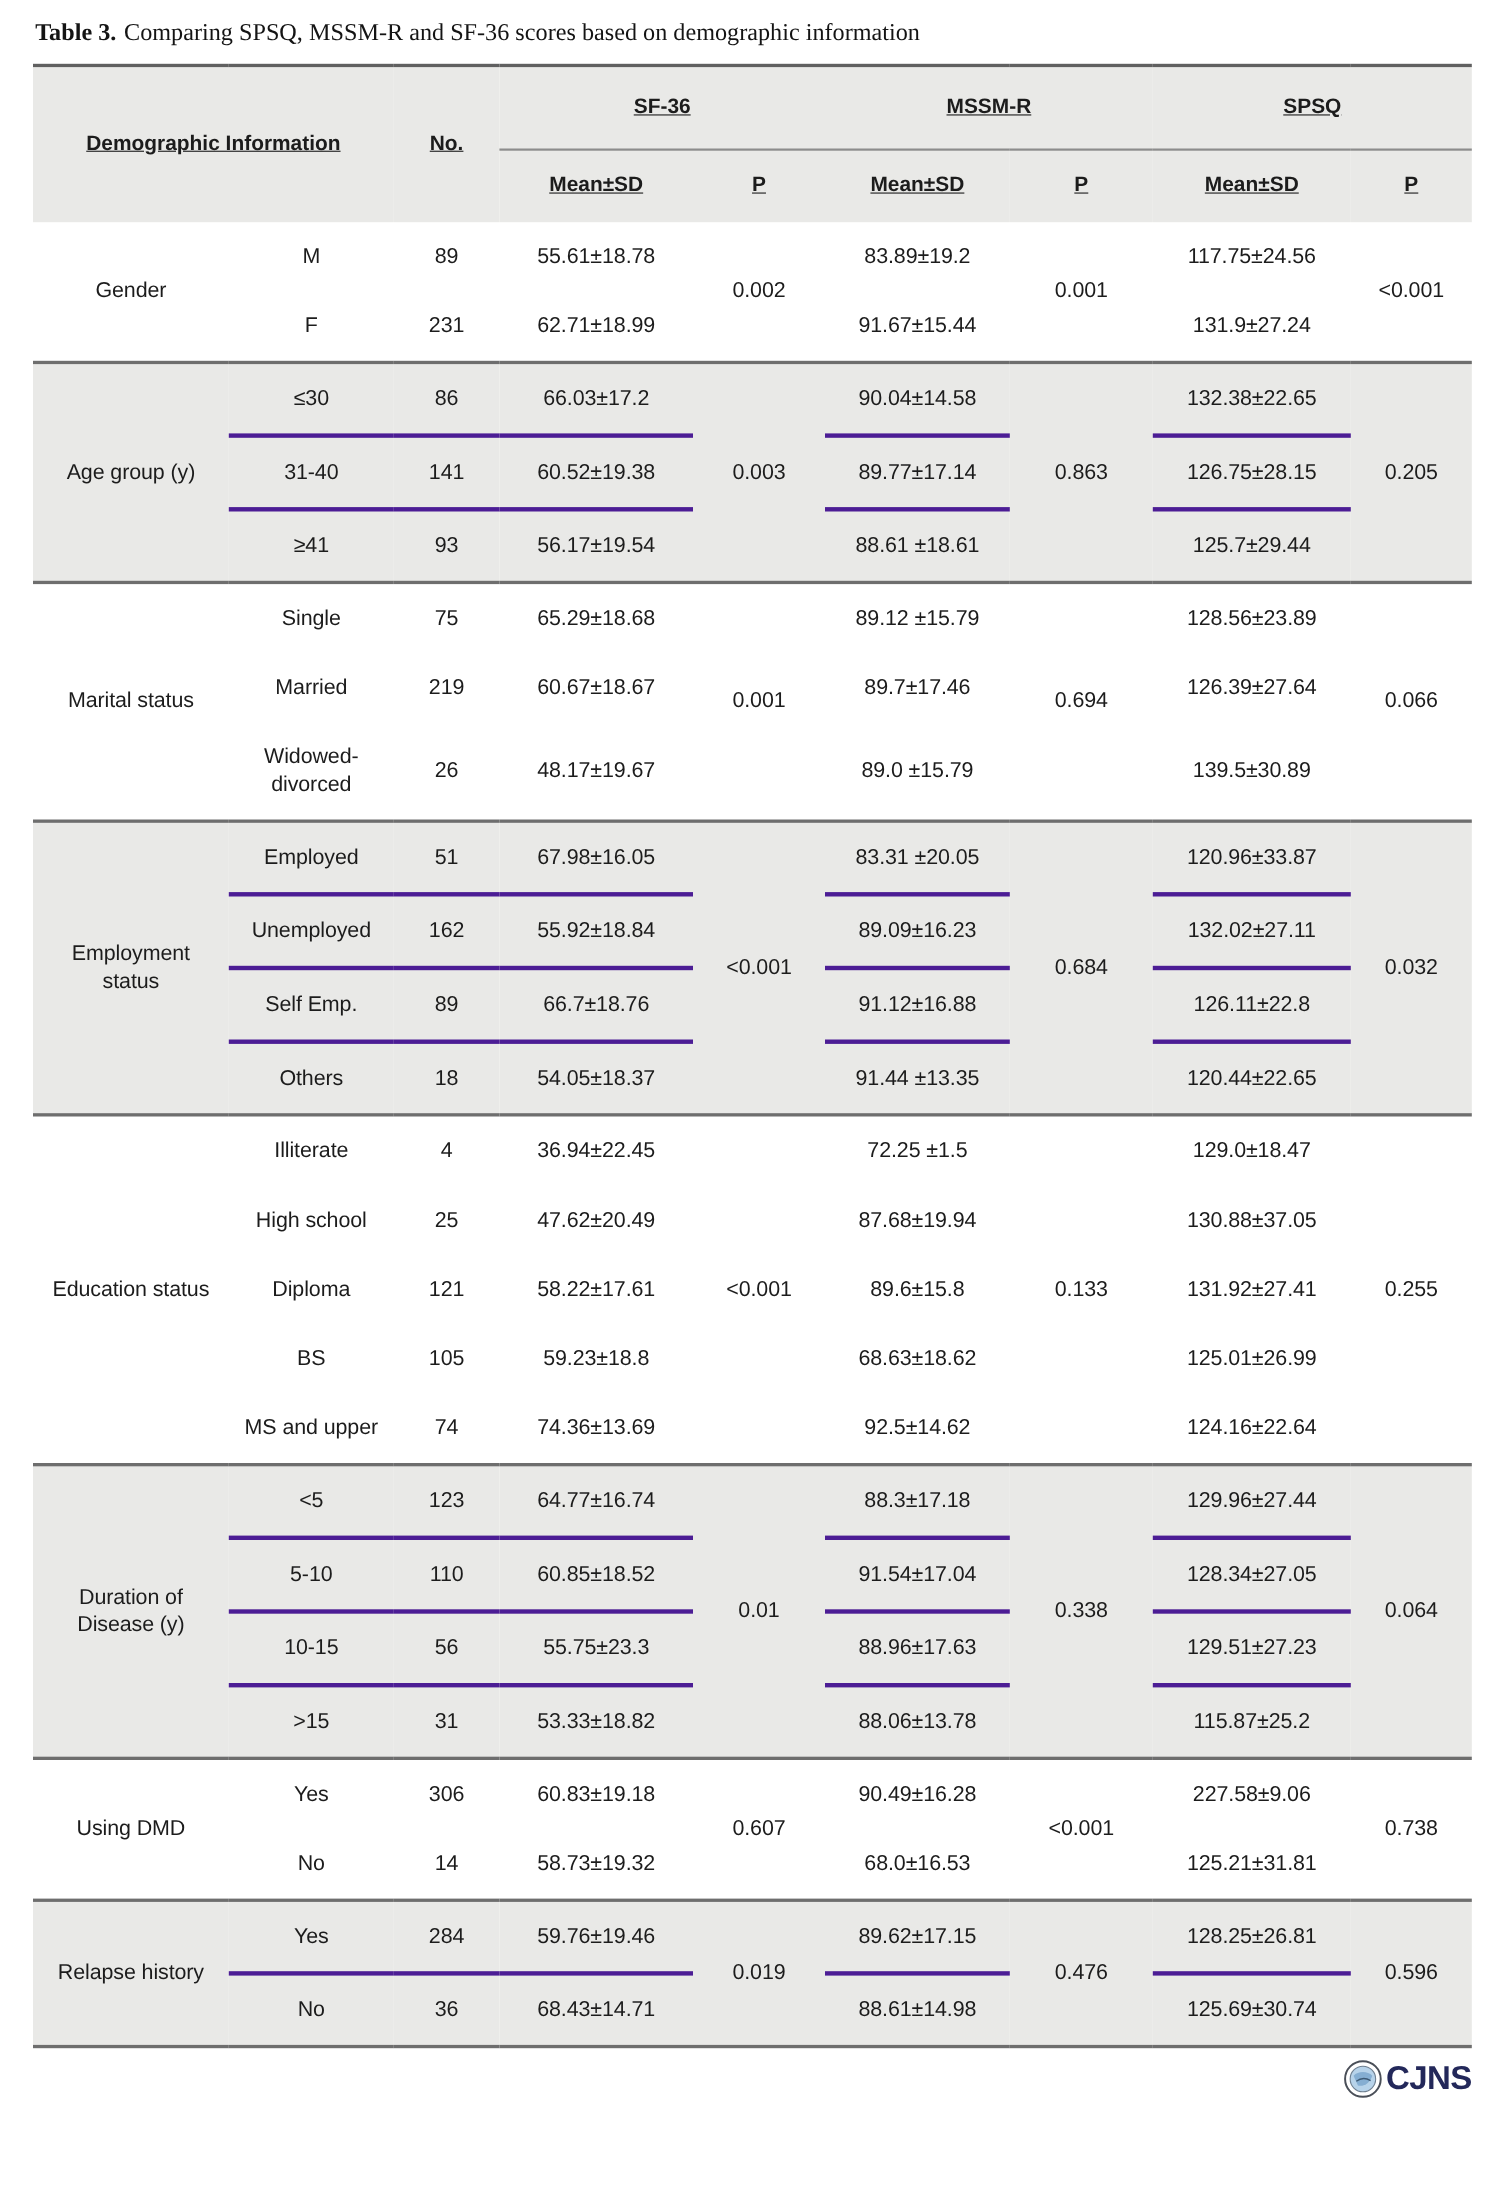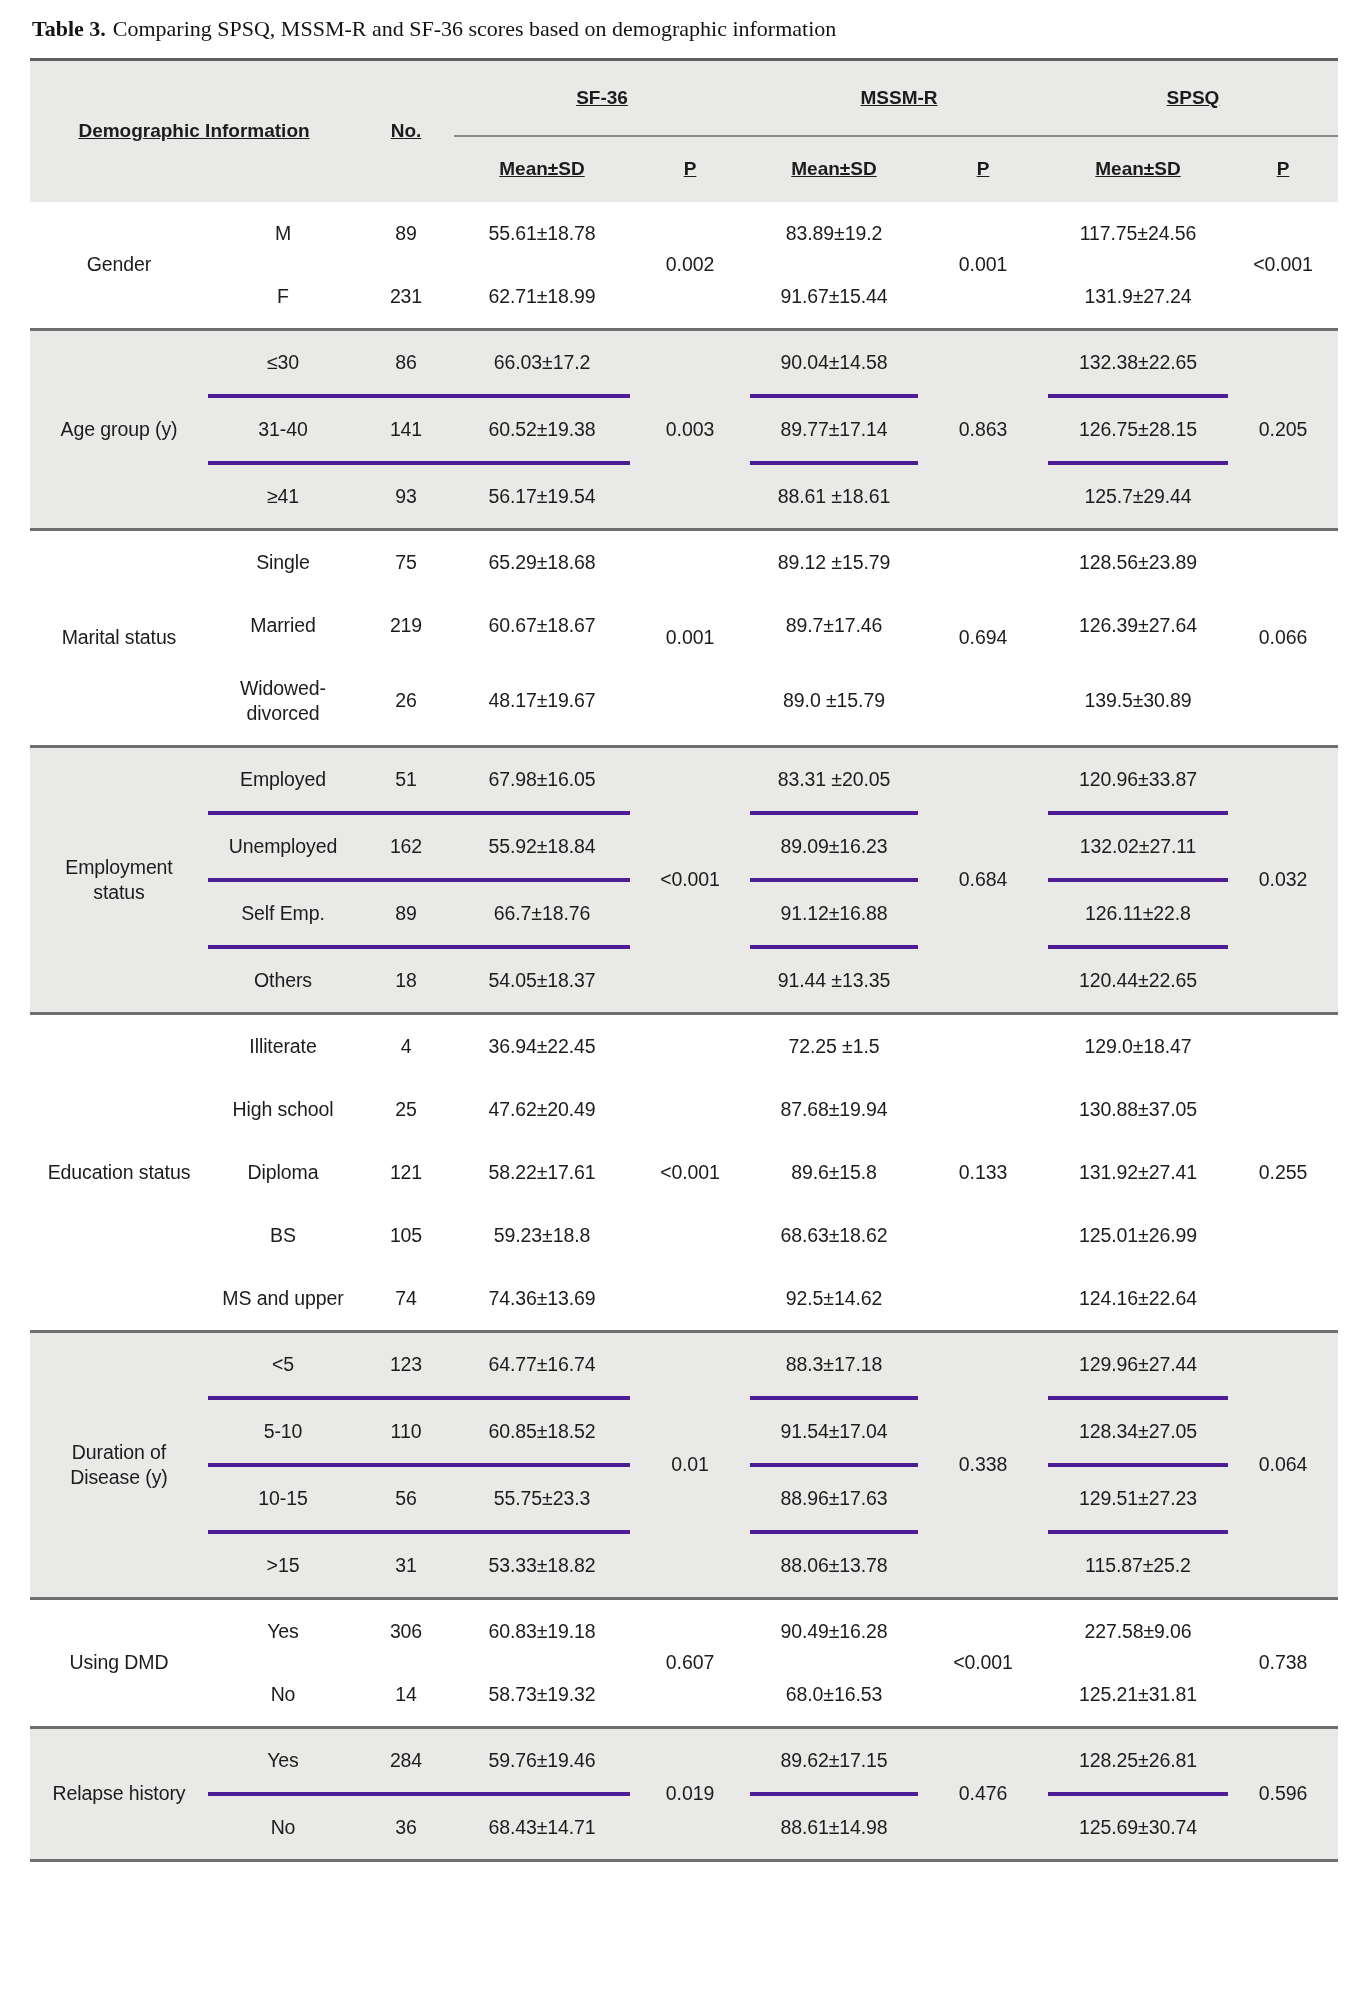--- a/index.html
+++ b/index.html
@@ -284,17 +284,26 @@
           <td class="sub">No</td>
           <td class="num">36</td>
           <td class="mean">68.43±14.71</td>
           <td class="mean">88.61±14.98</td>
           <td class="mean">125.69±30.74</td>
         </tr>
       </tbody>
     </table>
 
   <div class="footer">
+    <div class="logo-row">
+      <svg width="36" height="36" viewBox="0 0 36 36">
+        <circle cx="18" cy="18" r="16.2" fill="#ffffff" stroke="#4a4f58" stroke-width="1.8"></circle>
+        <circle cx="18" cy="18" r="11.6" fill="#b7d3ea" stroke="#6e7f90" stroke-width="1"></circle>
+        <path d="M9.5 15 C13.5 10.5, 22.5 10.5, 26.5 15 C24.5 21, 20 25, 13.5 24 Z" fill="#85aed2"></path>
+        <path d="M12 20 C16 17, 21 17, 25 19.5" stroke="#3e5a75" stroke-width="1.2" fill="none"></path>
+      </svg>
+      <span class="logo-text">CJNS</span>
+    </div>
     <div class="abbr">
     </div>
   </div>
 
 </div>
 
 </body></html>

